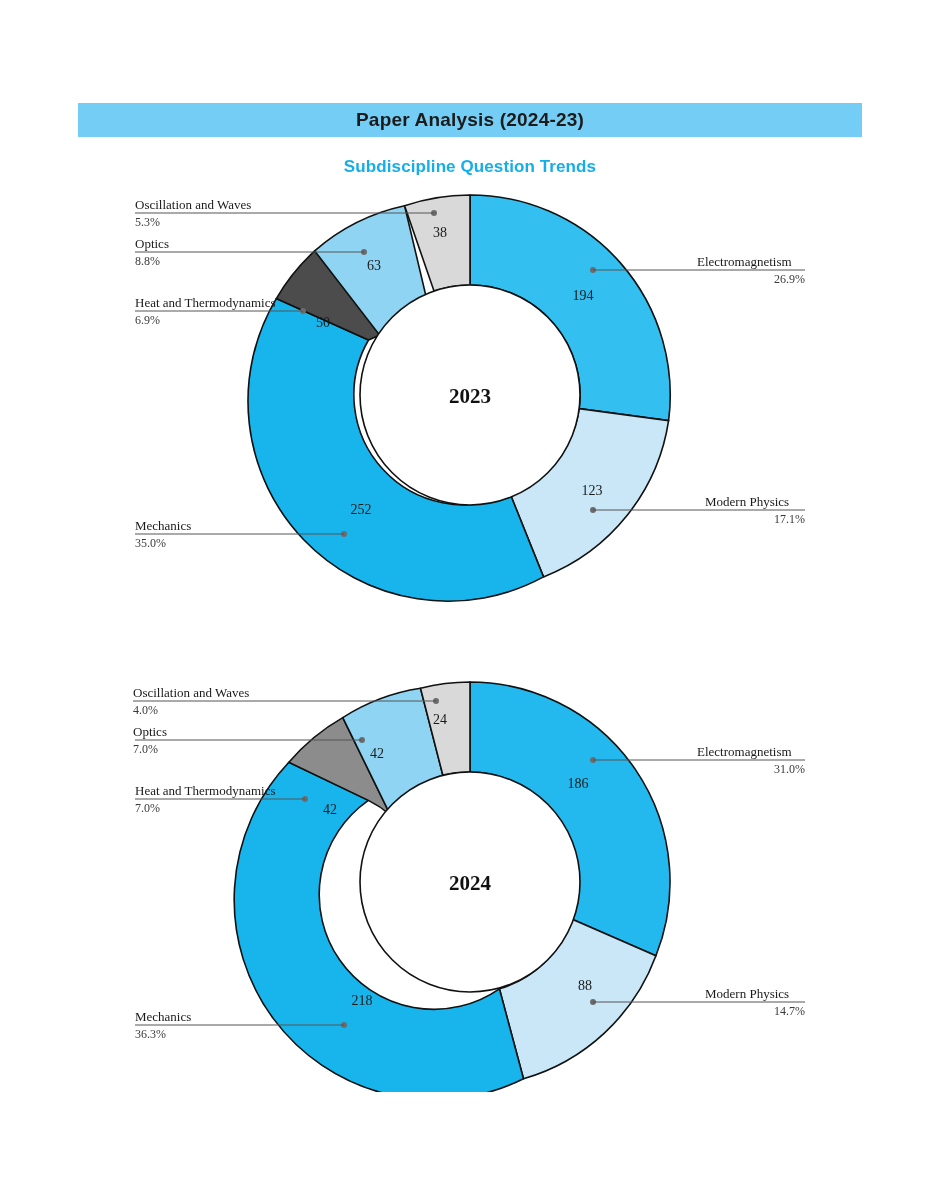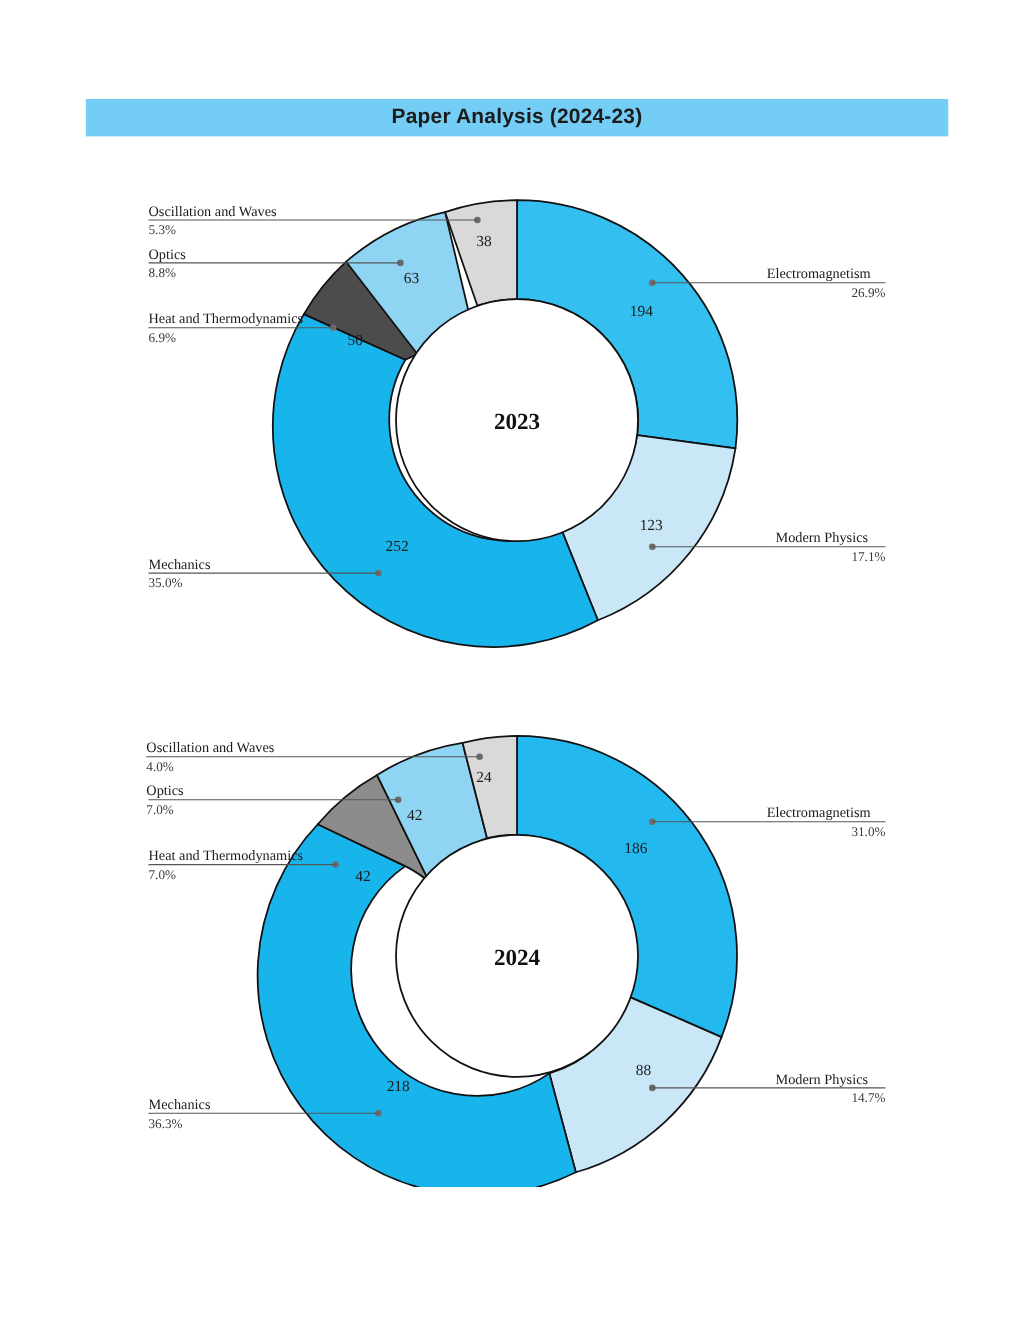--- a/index.html
+++ b/index.html
@@ -9,21 +9,21 @@
   }
   body {
     width: 940px;
     height: 1199px;
     font-family: "Liberation Serif", serif;
     position: relative;
     overflow: hidden;
   }
   .page {
     position: absolute;
-    left: 0; top: 4px;
+    left: 0; top: 17px;
     width: 940px; height: 885px;
     background: #ffffff;
   }
   .header-band {
     position: absolute;
     left: 78px;
     top: 86px;
     width: 784px;
     height: 34px;
     background: #74CDF5;
@@ -90,20 +90,21 @@
 </style>
 </head>
 <body>
 
 <div class="page">
 
   <div class="header-band">
     <div class="header-title">Paper Analysis (2024-23)</div>
   </div>
 
+  <div class="subtitle">Subdiscipline Question Trends</div>
 
   <div class="chart-block" id="chart-2023">
     <svg class="donut-svg" width="940" height="420" viewBox="0 0 940 420">
 
       <path class="slice" fill="#33BFF0" d="M 470 10 A 200 200 0 0 1 668.6 235.6 L 579.2 223.6 A 110 110 0 0 0 470 100 Z"></path>
 
       <path class="slice" fill="#C9E7F7" d="M 668.6 235.6 A 200 200 0 0 1 543.5 391.9 L 510.4 309.5 A 110 110 0 0 0 579.2 223.6 Z"></path>
 
       <path class="slice" fill="#18B4EC" d="M 543.5 391.9 A 200 200 0 0 1 276.3 113.6 L 368.5 155.0 A 110 110 0 0 0 510.4 309.5 Z"></path>
 

